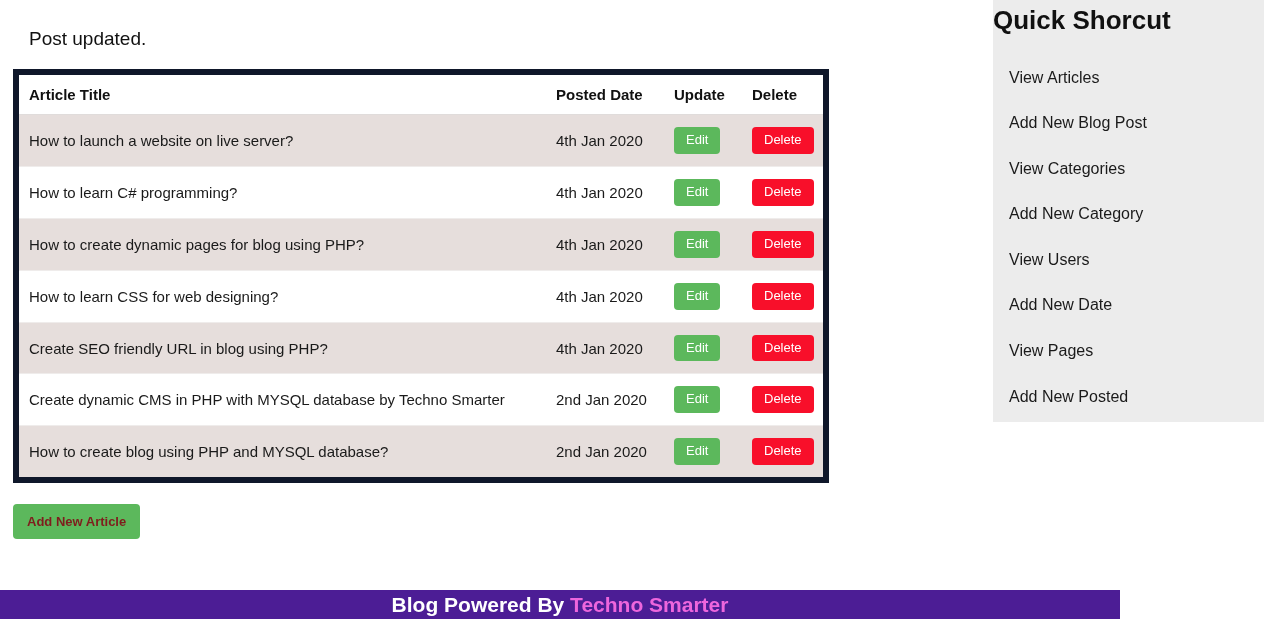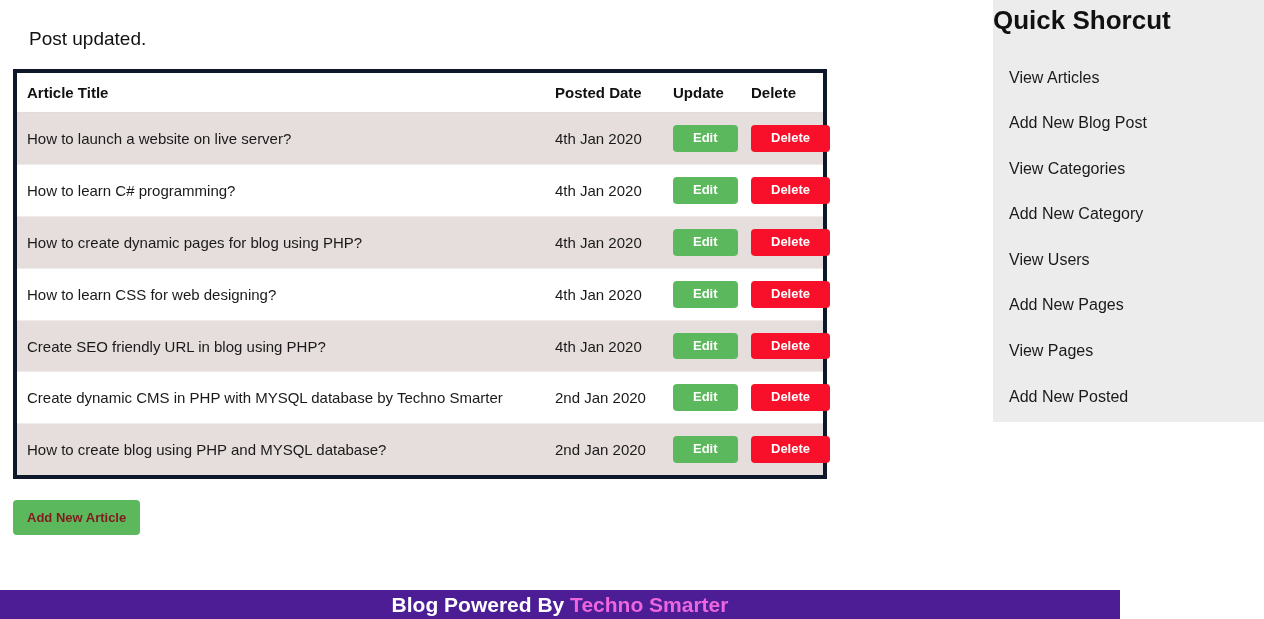--- a/index.html
+++ b/index.html
@@ -37,21 +37,21 @@
 
   
   #articles-table-wrap {
     margin: 18px 0 0 13px;
     width: 810px;
   }
   table.articles {
     border-collapse: collapse;
     width: 810px;
     table-layout: fixed;
-    border: 4px solid #0f172a;
+    border: 6px solid #0f172a;
   }
   table.articles th {
     text-align: left;
     font-size: 15px;
     font-weight: bold;
     color: #111111;
     padding: 11px 10px 11px 10px;
     background: #ffffff;
     border-bottom: 1px solid #e0dcdb;
   }
@@ -72,23 +72,23 @@
   .col-delete { width: 84px; }
 
   td.cell-date { white-space: nowrap; }
 
   .btn {
     display: inline-block;
     border: none;
     border-radius: 4px;
     color: #ffffff;
     font-size: 13px;
-    font-weight: bold;
+    font-weight: normal;
     font-family: "Liberation Sans", sans-serif;
-    padding: 6px 20px;
+    padding: 6px 12px;
     cursor: pointer;
     line-height: 1.15;
     text-align: center;
   }
   .btn-edit   { background: #5cb85c; min-width: 30px; }
   .btn-delete { background: #f80f2a; min-width: 44px; }
 
   #add-article-wrap { margin: 21px 0 0 13px; }
   .btn-add {
     display: inline-block;
@@ -256,21 +256,21 @@
         <li>
           <a href="#">View Categories</a>
         </li>
         <li>
           <a href="#">Add New Category</a>
         </li>
         <li>
           <a href="#">View Users</a>
         </li>
         <li>
-          <a href="#">Add New Pages</a>
+          <a href="#">Add New Date</a>
         </li>
         <li>
           <a href="#">View Pages</a>
         </li>
         <li>
           <a href="#">Add New Posted</a>
         </li>
         <li>
           <a href="#">Visit Blog</a>
         </li>

